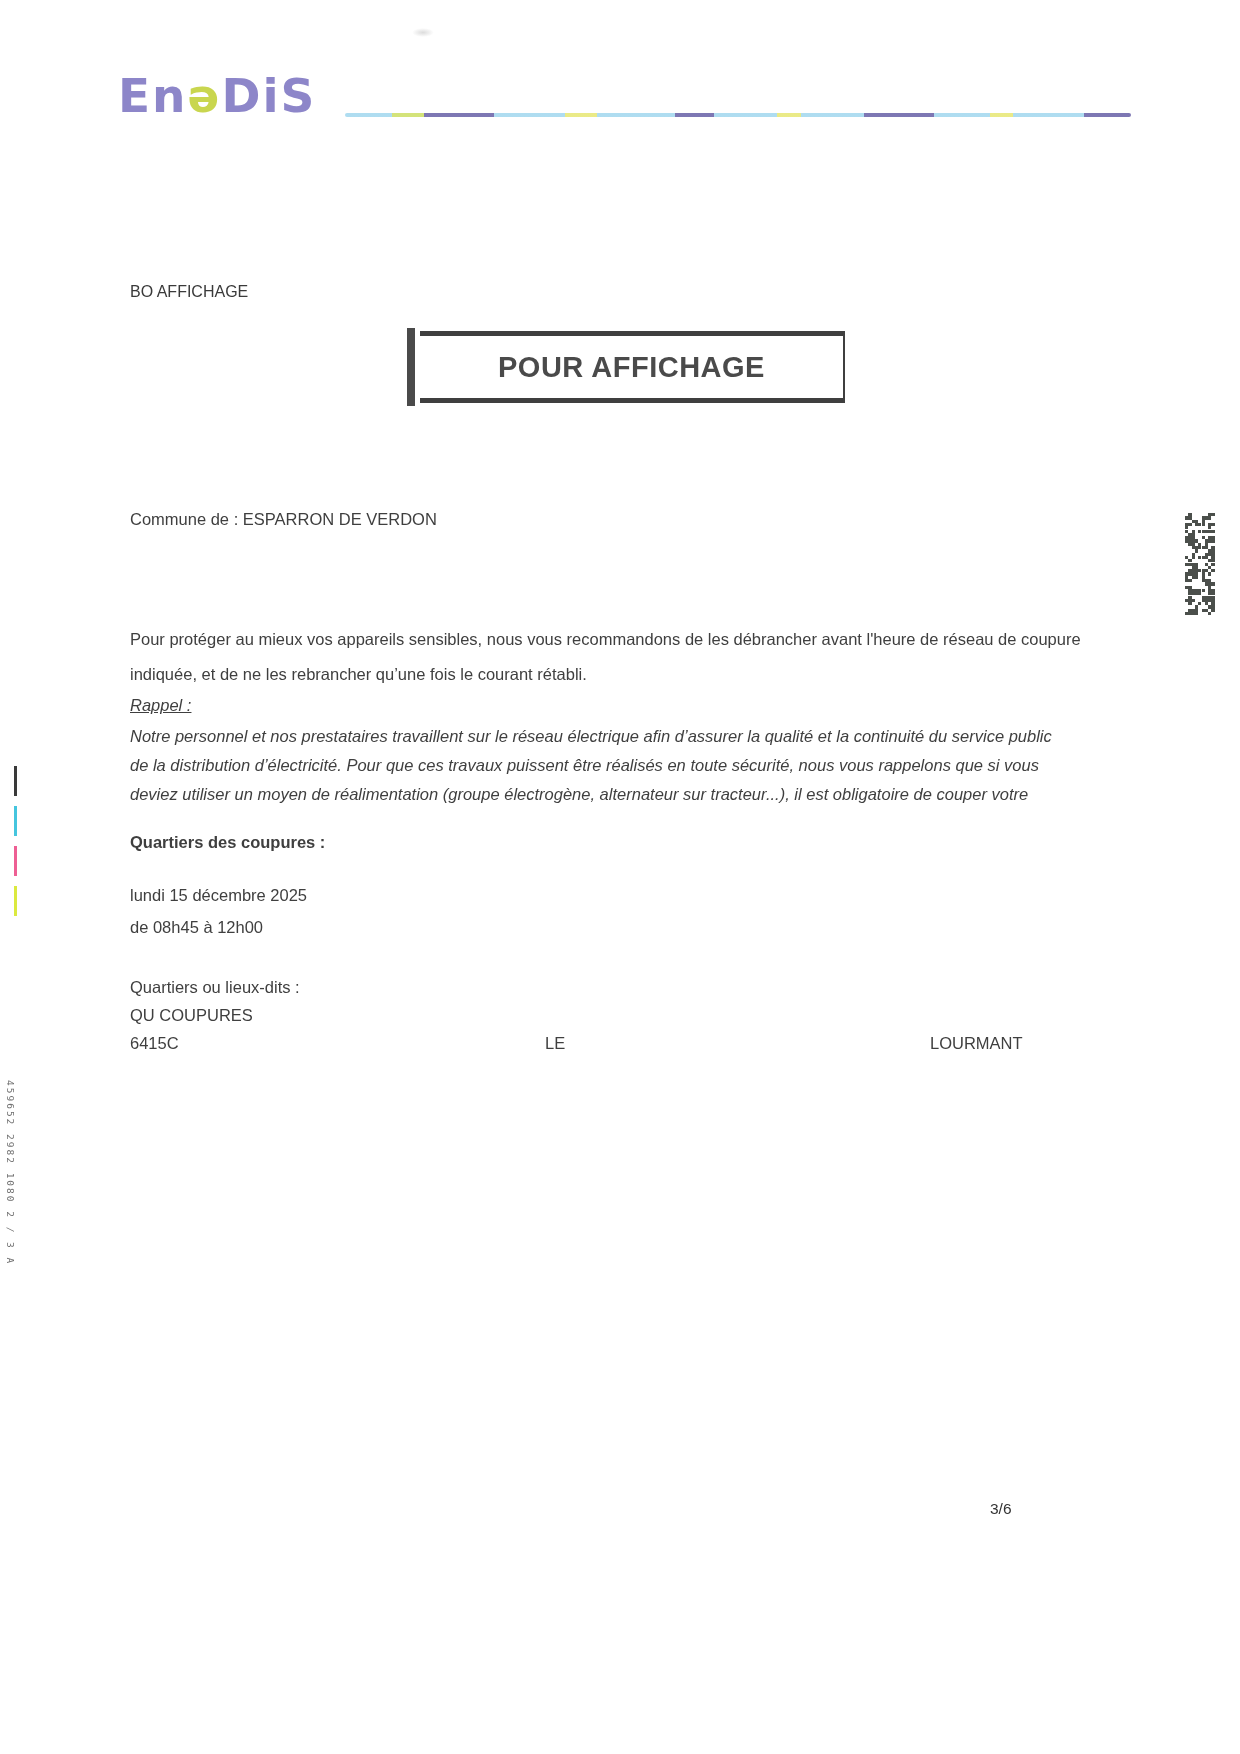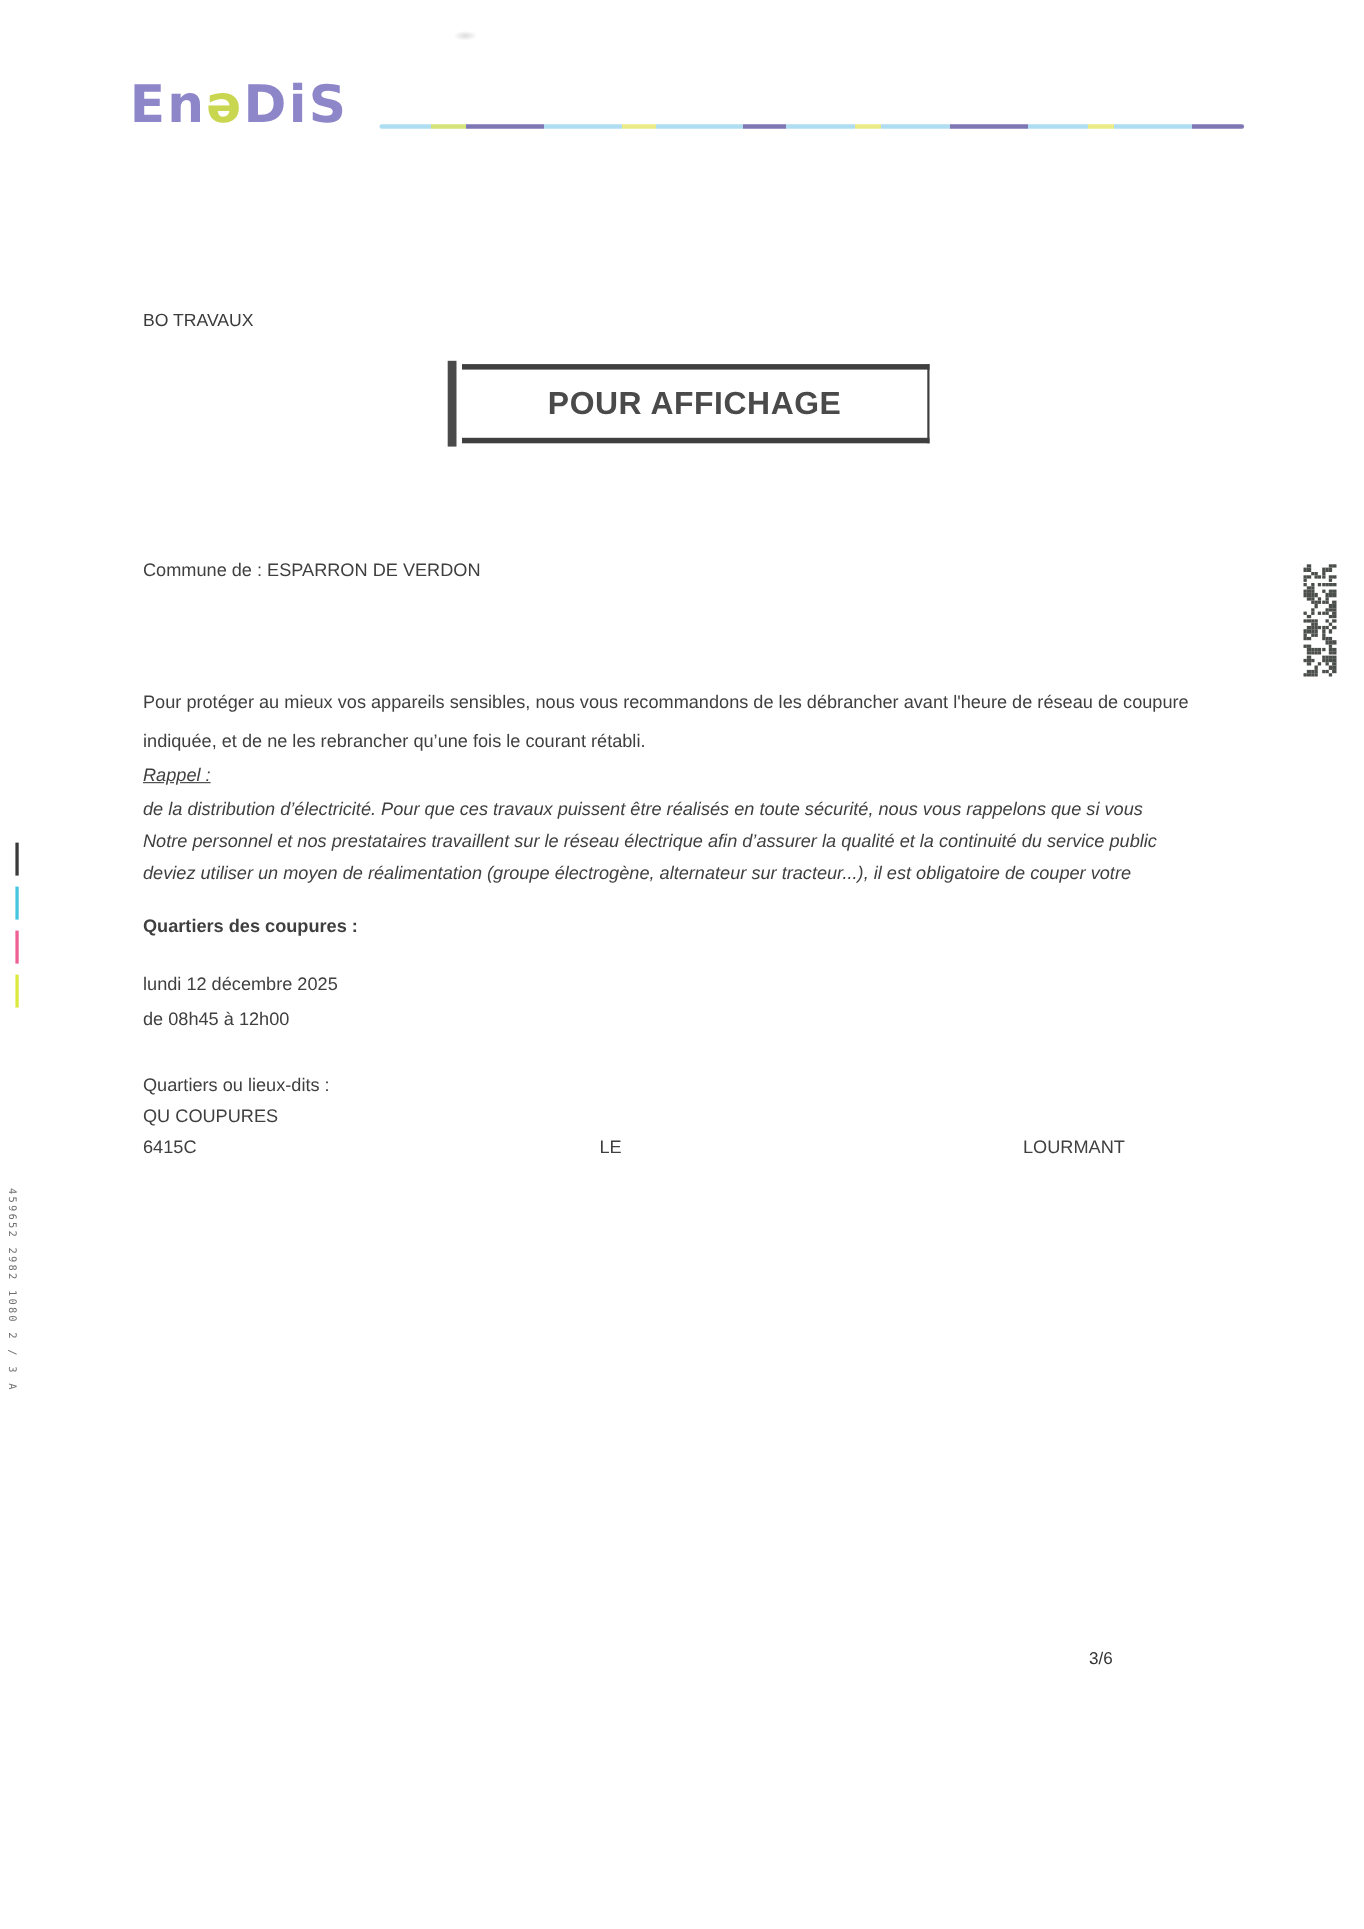--- a/index.html
+++ b/index.html
@@ -112,45 +112,45 @@
 
 <div id="page">
 
   <div id="scan-smudge" class="abs"></div>
 
   <div id="logo" class="abs">
     <span>En</span><span class="mid-e">ə</span><span>DiS</span>
   </div>
   <div id="header-line" class="abs"></div>
 
-  <div id="office" class="abs">BO TRAVAUX</div>
+  <div id="office" class="abs">BO AFFICHAGE</div>
 
   <div id="banner1-bar" class="abs"></div>
   <div id="banner1" class="abs">POUR AFFICHAGE</div>
 
 
   <div id="commune" class="abs bodytext">Commune de : ESPARRON DE VERDON</div>
 
   <div id="para1" class="abs bodytext para">
   </div>
 
   <div id="para2" class="abs bodytext para">
     <div class="line">Pour protéger au mieux vos appareils sensibles, nous vous recommandons de les débrancher avant l'heure de réseau de coupure</div>
     <div class="line">indiquée, et de ne les rebrancher qu’une fois le courant rétabli.</div>
   </div>
 
   <div id="rappel-label" class="abs bodytext">Rappel :</div>
   <div id="rappel-body" class="abs bodytext rappel">
+    <div class="line">Notre personnel et nos prestataires travaillent sur le réseau électrique afin d’assurer la qualité et la continuité du service public</div>
     <div class="line">de la distribution d’électricité. Pour que ces travaux puissent être réalisés en toute sécurité, nous vous rappelons que si vous</div>
-    <div class="line">Notre personnel et nos prestataires travaillent sur le réseau électrique afin d’assurer la qualité et la continuité du service public</div>
     <div class="line">deviez utiliser un moyen de réalimentation (groupe électrogène, alternateur sur tracteur...), il est obligatoire de couper votre</div>
   </div>
 
   <div id="horaires-label" class="abs bodytext bold">Quartiers des coupures :</div>
-  <div id="date-line" class="abs bodytext">lundi 12 décembre 2025</div>
+  <div id="date-line" class="abs bodytext">lundi 15 décembre 2025</div>
   <div id="time-line" class="abs bodytext">de 08h45 à 12h00</div>
 
   <div id="quartiers-label" class="abs bodytext">Quartiers ou lieux-dits :</div>
   <div id="quartier-name" class="abs bodytext">QU COUPURES</div>
   <div id="street-code" class="abs bodytext">6415C</div>
   <div id="street-middle" class="abs bodytext">LE</div>
   <div id="street-right" class="abs bodytext">LOURMANT</div>
 
   <div id="datamatrix" class="abs">
       <i style="left:3.3px;top:0px"></i>

